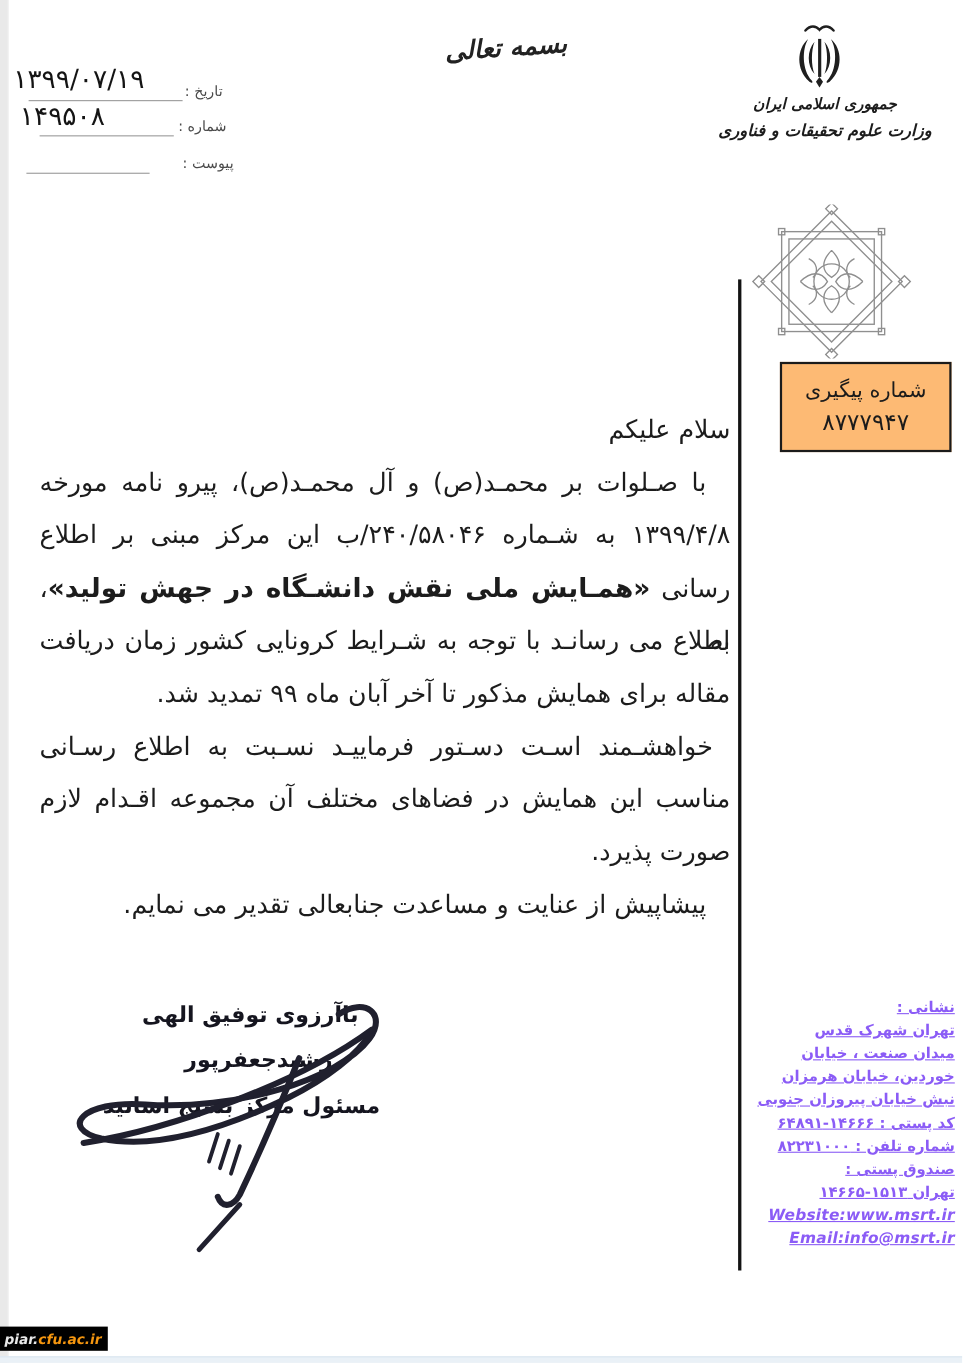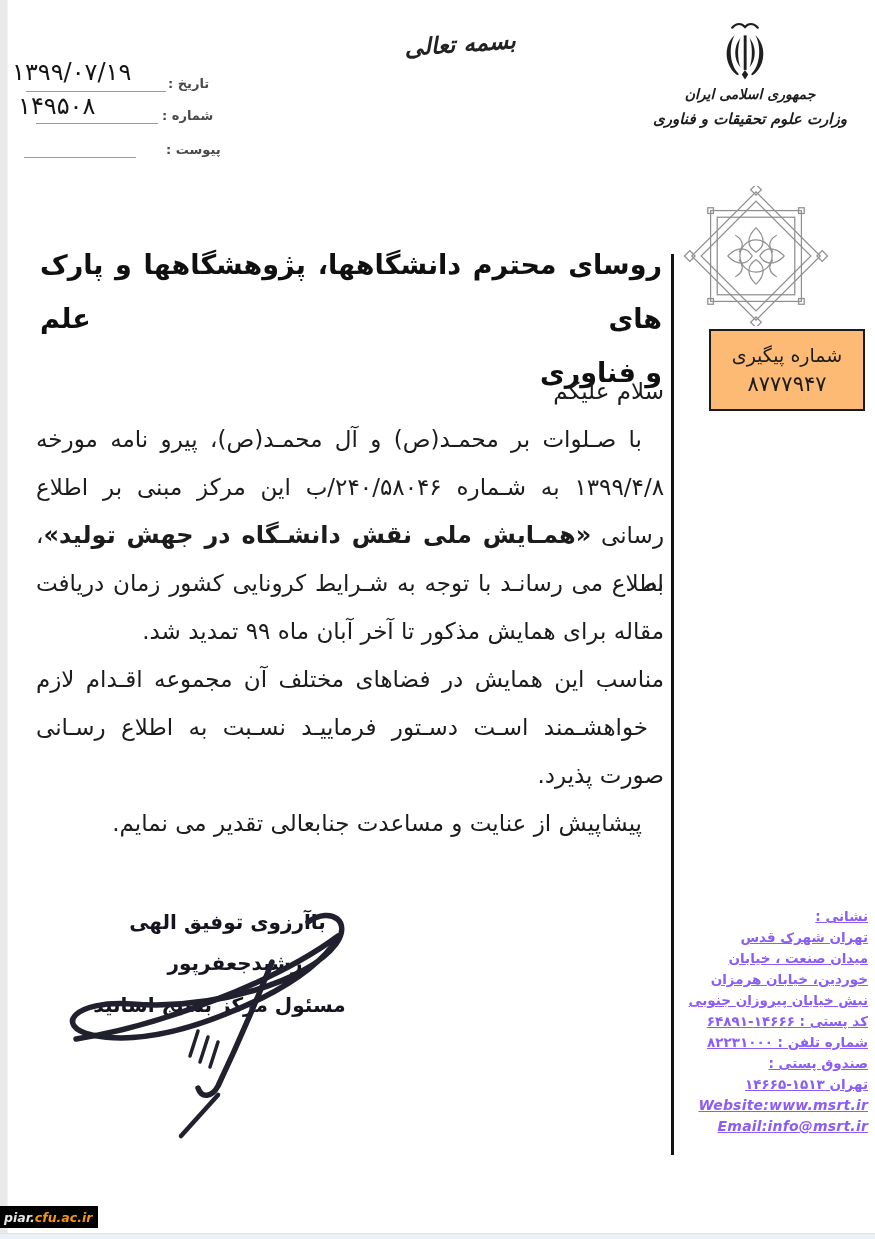--- a/index.html
+++ b/index.html
@@ -3,21 +3,21 @@
 <meta charset="utf-8">
 <style>
   html,body{margin:0;padding:0;background:#fff;}
   .page{position:relative;width:875px;height:1239px;background:#ffffff;overflow:hidden;
         font-family:"DejaVu Sans",sans-serif;color:#1d1d1d;}
   
   .edge-left{position:absolute;left:0;top:0;width:7px;height:1239px;background:#e9e9e9;border-right:1px solid #f3f3f3;}
   .edge-bottom{position:absolute;left:0;bottom:0;width:875px;height:5px;background:#eaf1f7;border-top:1px solid #d9e5ef;}
 
   
-  .fld-label{position:absolute;direction:rtl;font-size:13px;font-weight:bold;color:#4a4a4a;}
+  .fld-label{position:absolute;direction:rtl;font-size:13px;font-weight:normal;color:#4a4a4a;}
   .fld-line{position:absolute;border-top:1.5px solid #9a9a9a;height:0;}
   .hand{position:absolute;font-size:24px;font-weight:500;color:#141414;letter-spacing:1px;white-space:nowrap;}
 
   
   .besmele{position:absolute;top:30px;left:385px;width:150px;text-align:center;
            font-family:"DejaVu Serif",serif;font-style:italic;font-weight:bold;font-size:23px;color:#222;transform:rotate(-4deg);}
   .gov-line{position:absolute;text-align:center;font-family:"DejaVu Serif",serif;font-style:italic;
             font-weight:bold;color:#1c1c1c;direction:rtl;}
   .gov1{top:86px;left:655px;width:190px;font-size:14px;}
   .gov2{top:110px;left:635px;width:230px;font-size:15px;}
@@ -124,34 +124,30 @@
     </g>
   </svg>
 
   <div class="vline"></div>
 
   <div class="track-box">
     <div class="track-label">شماره پیگیری</div>
     <div class="track-number">۸۷۷۷۹۴۷</div>
   </div>
 
-  <div class="recipient">
-    <div class="l1">روسای محترم دانشگاهها، پژوهشگاهها و پارک های علم</div>
-    <div class="l2">و فناوری</div>
-  </div>
 
   <div class="body-text">
     <div class="bline rline">سلام علیکم</div>
     <div class="bline jline ind1">با صـلوات بر محمـد(ص) و آل محمـد(ص)، پیرو نامه مورخه</div>
     <div class="bline jline">۱۳۹۹/۴/۸ به شـماره ۲۴۰/۵۸۰۴۶/ب این مرکز مبنی بر اطلاع</div>
     <div class="bline jline"><span>رسانی </span><span class="conf-bold">«همـایش ملی نقش دانشـگاه در جهش تولید»</span><span>، به</span></div>
     <div class="bline jline">اطلاع می رسانـد با توجه به شـرایط کرونایی کشور زمان دریافت</div>
     <div class="bline rline">مقاله برای همایش مذکور تا آخر آبان ماه ۹۹ تمدید شد.</div>
+    <div class="bline jline ind2">خواهشـمند اسـت دسـتور فرماییـد نسـبت به اطلاع رسـانی</div>
     <div class="bline jline">مناسب این همایش در فضاهای مختلف آن مجموعه اقـدام لازم</div>
-    <div class="bline jline ind2">خواهشـمند اسـت دسـتور فرماییـد نسـبت به اطلاع رسـانی</div>
     <div class="bline rline">صورت پذیرد.</div>
     <div class="bline rline ind1">پیشاپیش از عنایت و مساعدت جنابعالی تقدیر می نمایم.</div>
   </div>
 
   <div class="sig-line sig1">باآرزوی توفیق الهی</div>
   <div class="sig-line sig2">رشیدجعفرپور</div>
   <div class="sig-line sig3">مسئول مرکز بسیج اساتید</div>
   <svg class="sig-svg" viewBox="0 0 360 280">
     <g fill="none" stroke="#20202e" stroke-width="5.5" stroke-linecap="round">
       <path d="M268 24 C292 8 312 24 296 46 C268 84 172 112 92 106 C34 102 14 128 52 137 C104 148 168 126 222 100 C258 82 286 60 296 42"></path>

